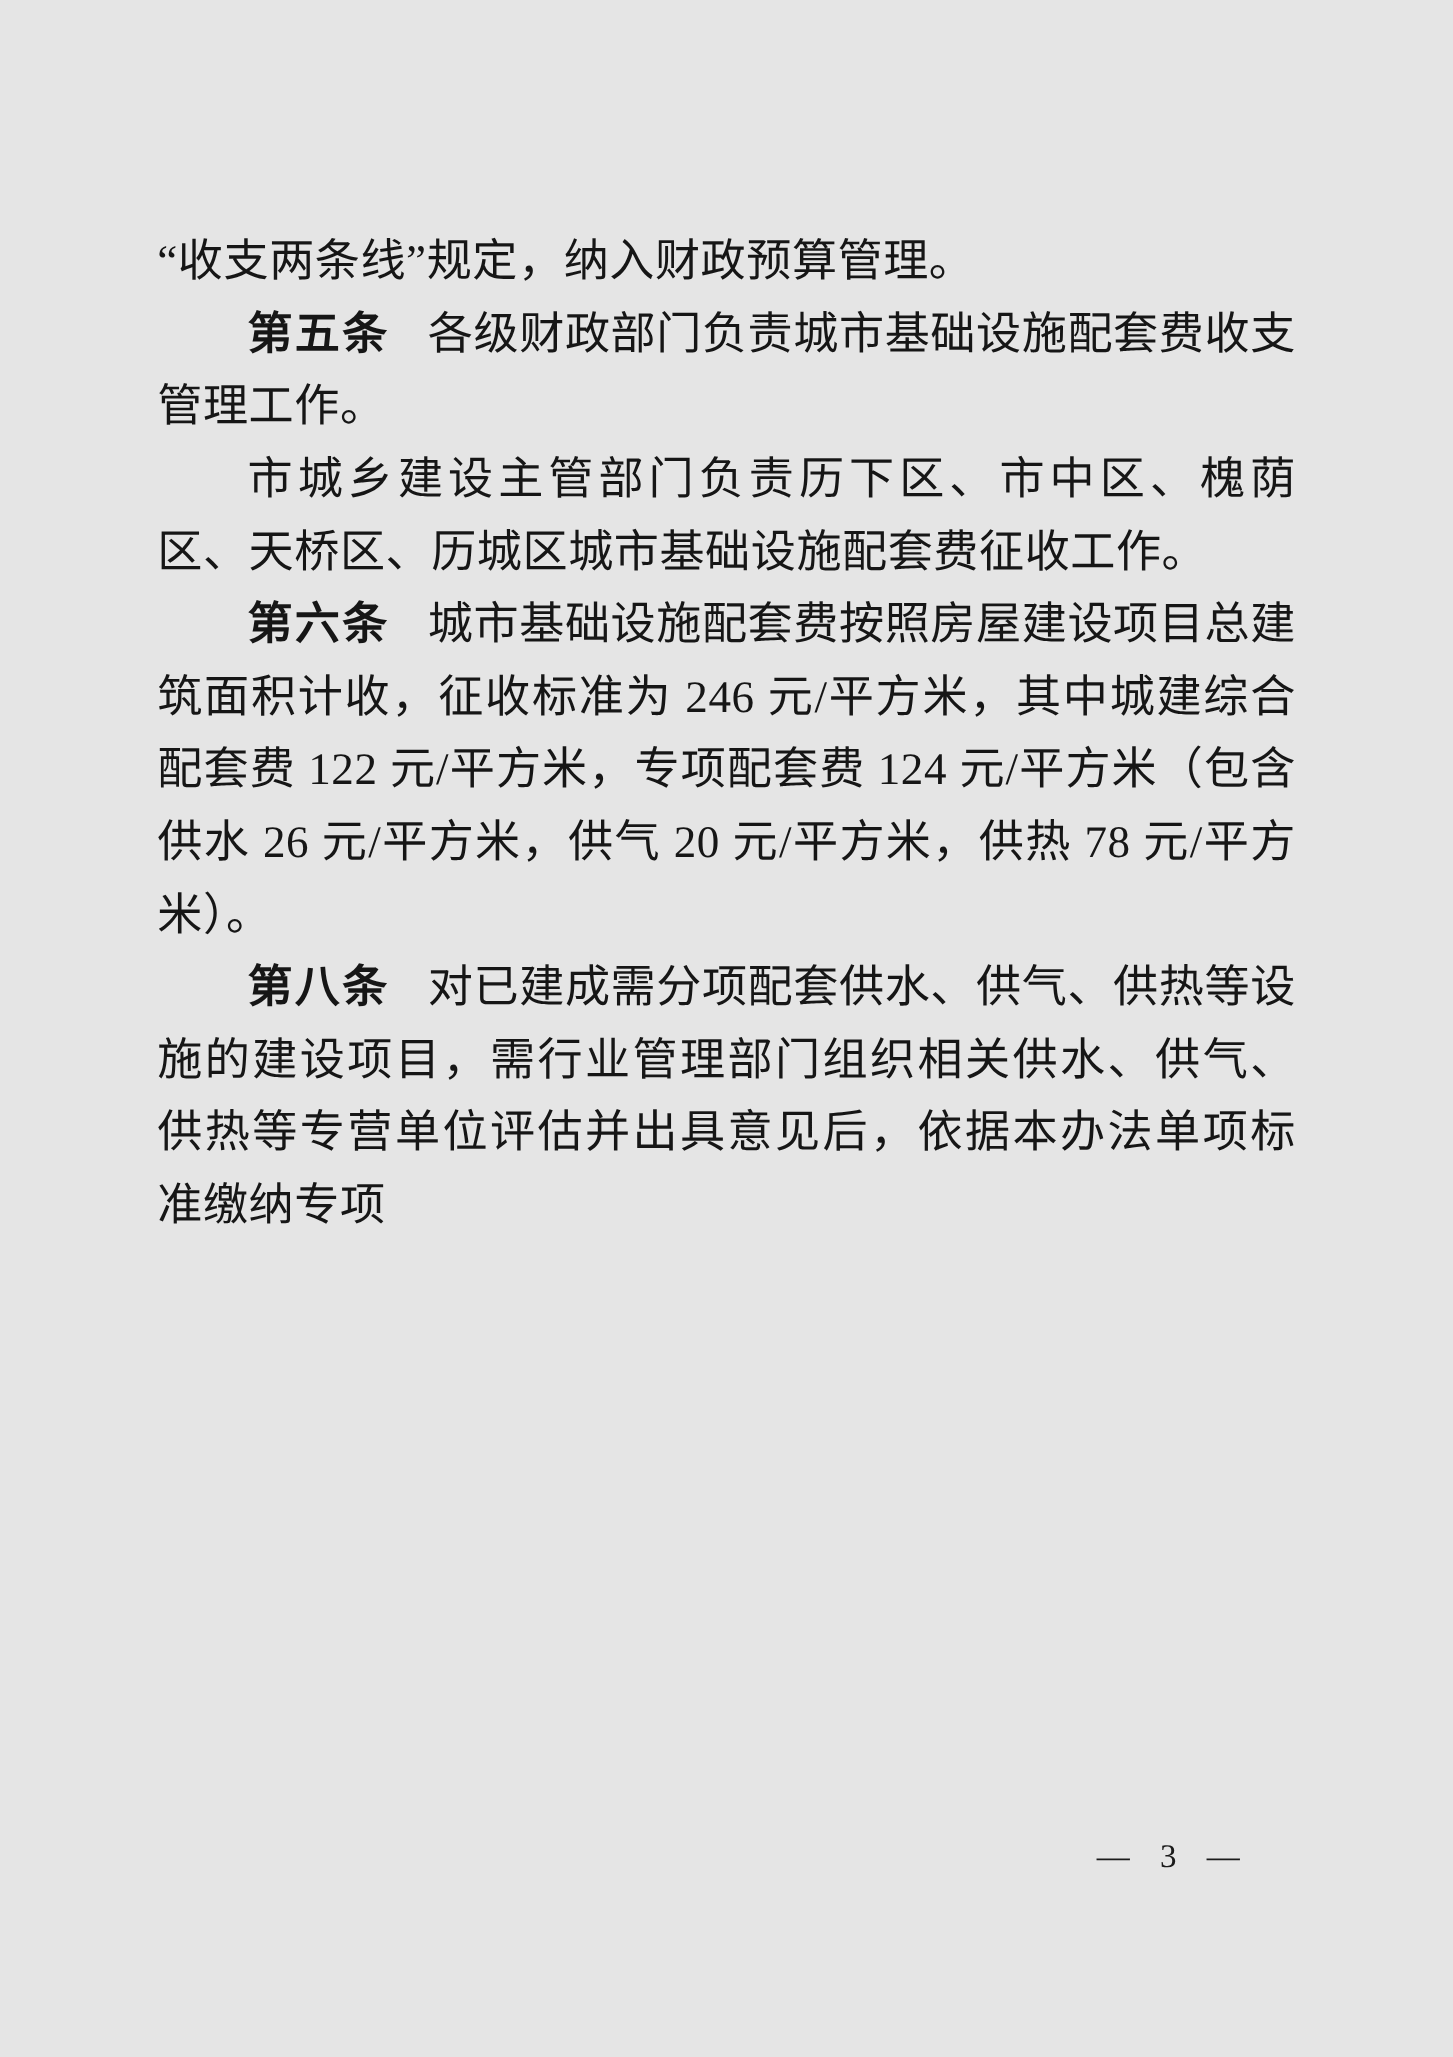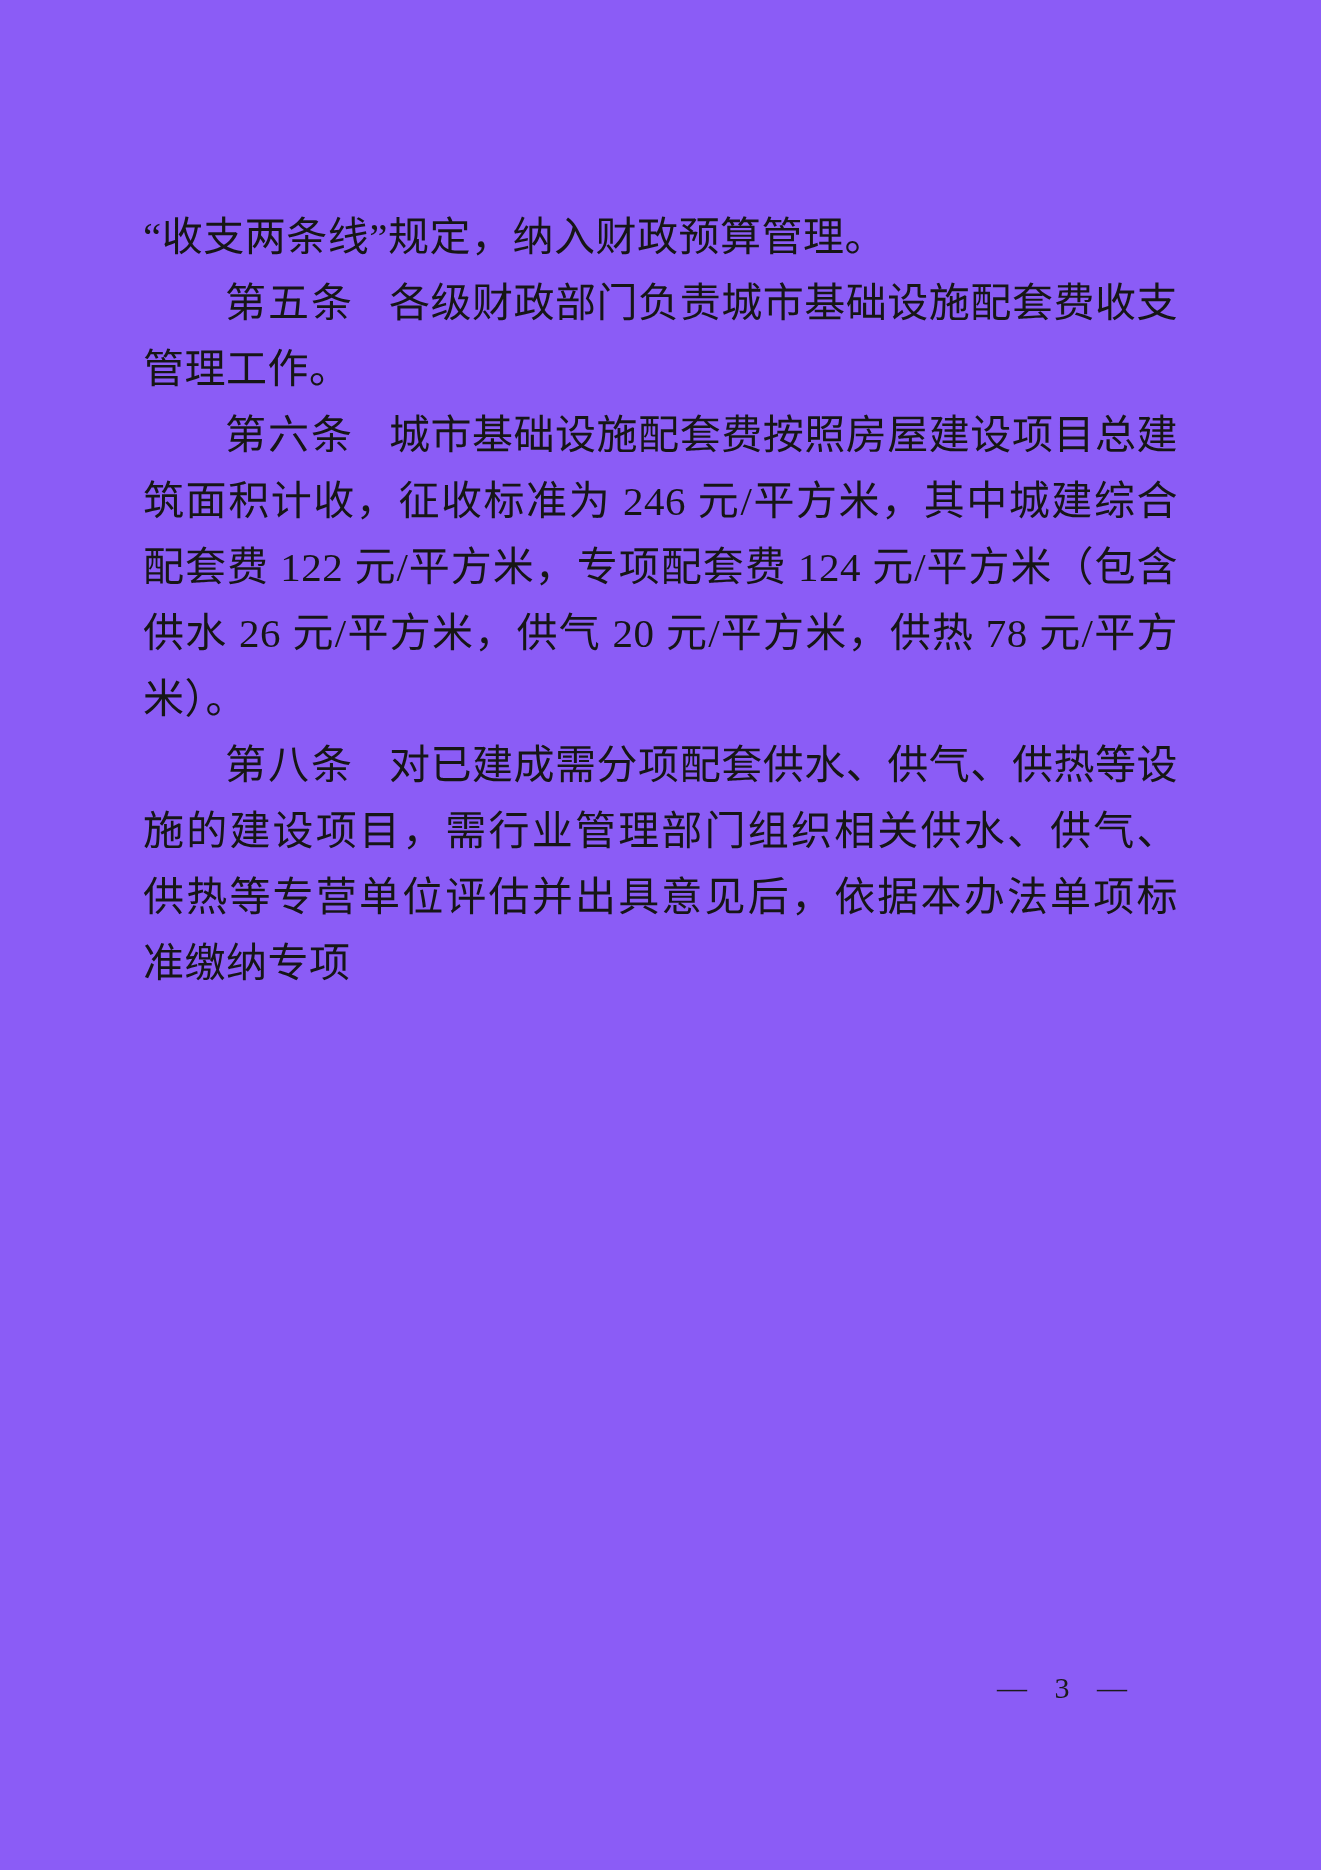--- a/index.html
+++ b/index.html
@@ -4,21 +4,21 @@
 <style>
   html, body {
     margin: 0;
     padding: 0;
     background: #ffffff;
   }
   .page {
     position: relative;
     width: 1321px;
     height: 1870px;
-    background: #8b5cf6;
+    background: #e5e5e5;
     overflow: hidden;
     font-family: "Liberation Serif", "DejaVu Serif", serif;
     color: #161616;
   }
   .content {
     position: absolute;
     left: 143px;
     right: 143px;
     top: 204px;
   }
@@ -30,21 +30,21 @@
     text-align: justify;
     text-justify: inter-character;
     text-indent: 2em;
     letter-spacing: 0.5px;
   }
   .content p.no-indent {
     text-indent: 0;
   }
   .article-heading {
     font-family: "Liberation Sans", "DejaVu Sans", sans-serif;
-    font-weight: normal;
+    font-weight: bold;
     letter-spacing: 2px;
     margin-right: 0.85em;
   }
   .page-number {
     position: absolute;
     top: 1668px;
     right: 192px;
     font-size: 30px;
     line-height: 40px;
     letter-spacing: 2px;
@@ -56,20 +56,21 @@
 </head>
 <body>
 
 <div class="page">
   <div class="content">
 
     <p class="no-indent"><span>“收支两条线”规定，纳入财政预算管理。</span></p>
 
     <p><span class="article-heading">第五条</span><span>各级财政部门负责城市基础设施配套费收支管理工作。</span></p>
 
+    <p><span>市城乡建设主管部门负责历下区、市中区、槐荫区、天桥区、历城区城市基础设施配套费征收工作。</span></p>
 
 
 
     <p><span class="article-heading">第六条</span><span>城市基础设施配套费按照房屋建设项目总建筑面积计收，征收标准为 246 元/平方米，其中城建综合配套费 122 元/平方米，专项配套费 124 元/平方米（包含供水 26 元/平方米，供气 20 元/平方米，供热 78 元/平方米）。</span></p>
 
 
     <p><span class="article-heading">第八条</span><span>对已建成需分项配套供水、供气、供热等设施的建设项目，需行业管理部门组织相关供水、供气、供热等专营单位评估并出具意见后，依据本办法单项标准缴纳专项</span></p>
 
   </div>
 

